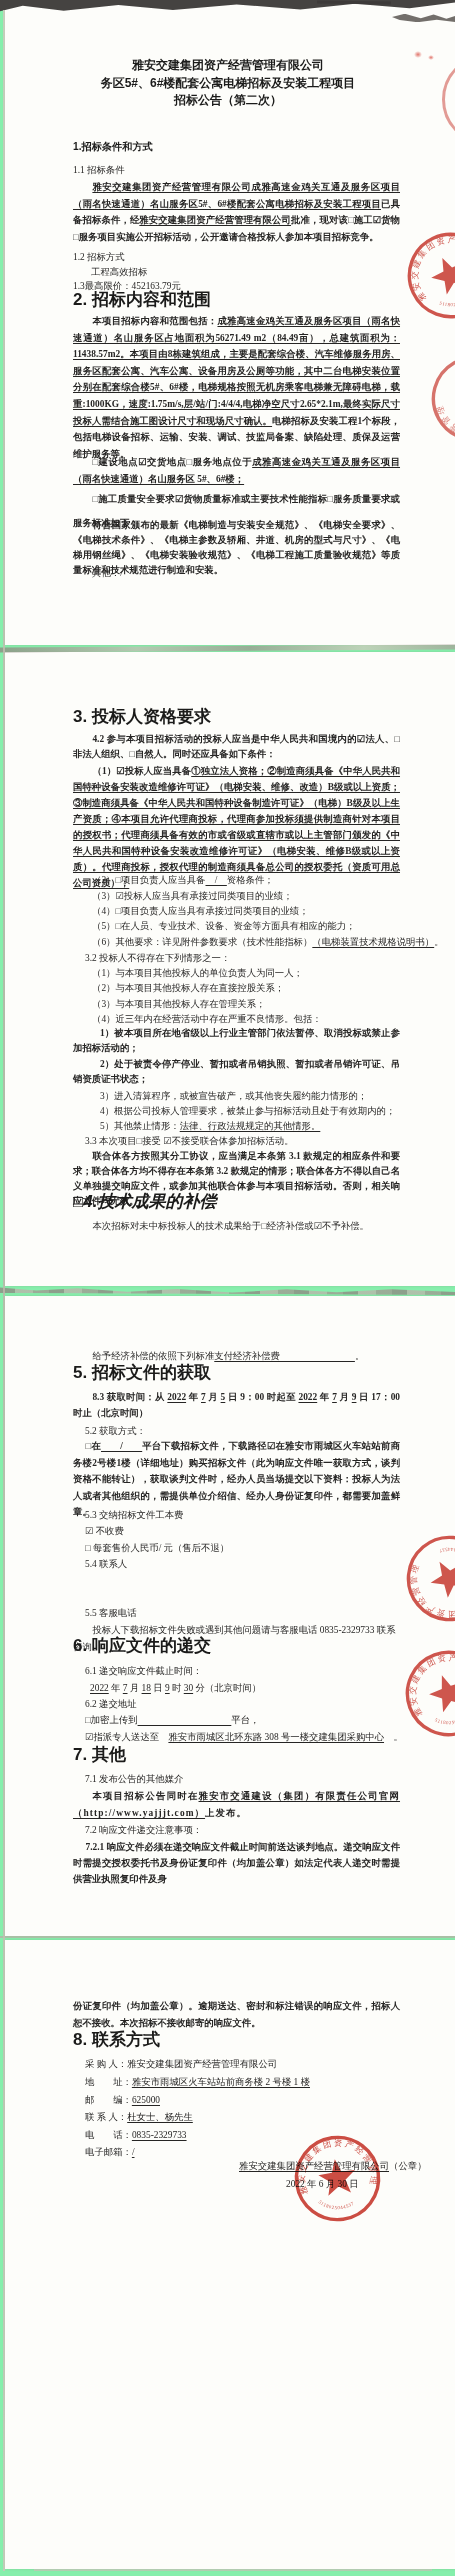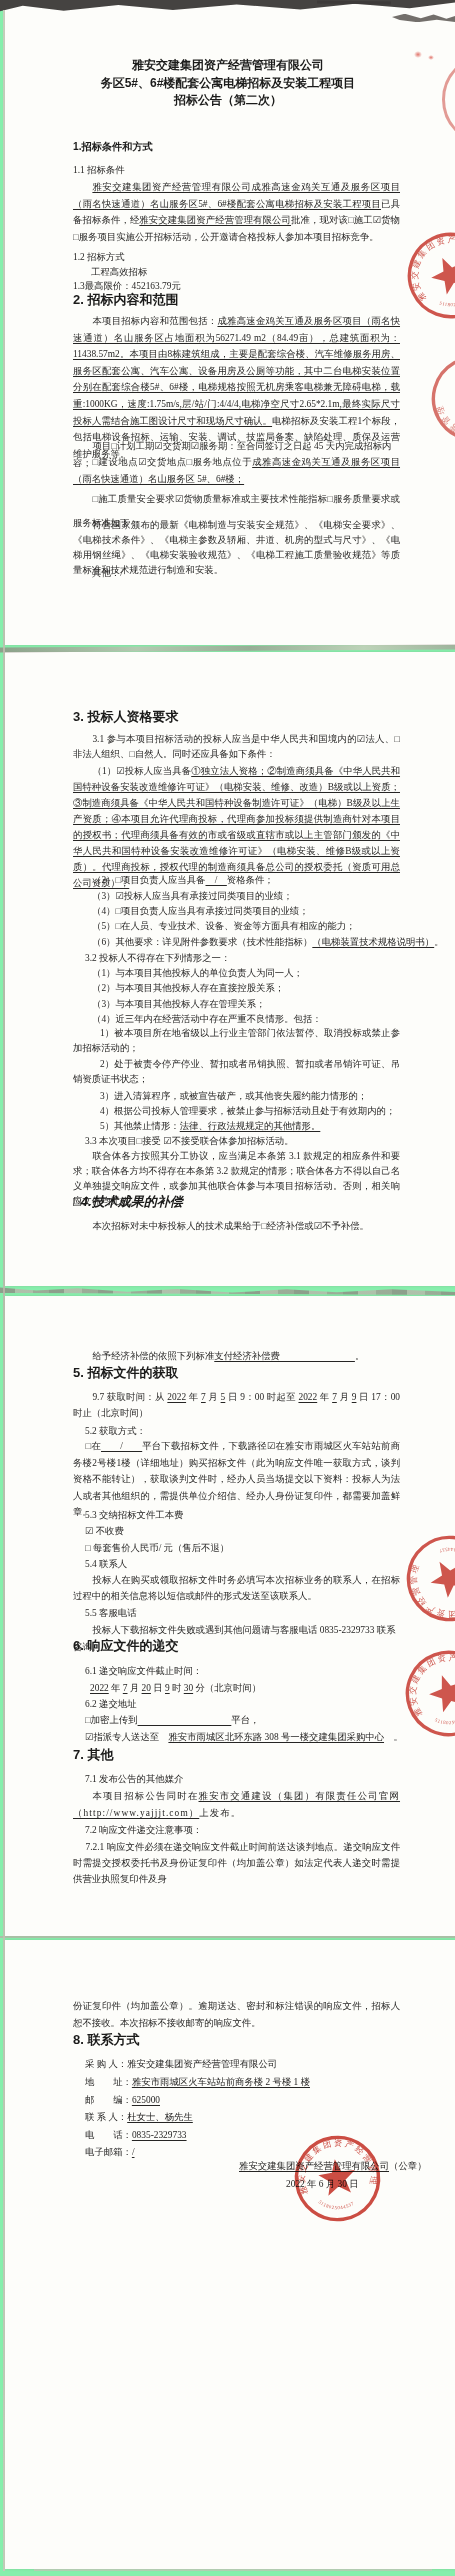--- a/index.html
+++ b/index.html
@@ -1,24 +1,24 @@
 <!DOCTYPE html>
 <html style="font-size:9px"><head>
 <meta charset="utf-8">
 <style>
   html,body{margin:0;padding:0;}
   .canvas{position:relative;width:455px;height:2576px;background:#86efac;overflow:hidden;
     font-family:"Liberation Serif","DejaVu Serif",serif;color:#262524;padding-left:15px;}
   .paper{position:absolute;left:4.6px;width:450px;background:#fdfdfa;box-shadow:0 0 2.3px rgba(120,110,90,.25);}
   .t{position:absolute;font-size:9.4px;line-height:16.5px;}
-  .just{text-align:justify;}
+  .just{text-align:justify;font-weight:bold;}
   .ind{text-indent:19.4px;}
   .hs{font-family:"Liberation Sans","DejaVu Sans",sans-serif;font-weight:bold;color:#1b1b1a;}
   .h-small{font-size:10.2px;line-height:13.7px;}
-  .h-big{font-size:13px;line-height:15px;}
+  .h-big{font-size:17px;line-height:15px;}
   .title-block{position:absolute;text-align:center;font-family:"Liberation Sans","DejaVu Sans",sans-serif;
     font-weight:bold;font-size:12px;line-height:17.6px;color:#1b1b1a;}
   .u{text-decoration:underline;text-decoration-thickness:0.6px;text-underline-offset:2.3px;}
   .torn{position:absolute;top:0;left:0;width:455px;height:12.5px;background:#454341;
     clip-path:polygon(0 0,100% 0,100% 20%,90% 65%,78% 30%,66% 75%,52% 35%,38% 80%,26% 40%,14% 85%,5% 45%,0 90%);}
   .torn2{position:absolute;top:13.7px;left:392px;width:64px;height:8.5px;background:#5a5651;opacity:.85;
     clip-path:polygon(0 40%,20% 0,45% 55%,65% 10%,85% 60%,100% 25%,100% 100%,70% 70%,40% 100%,12% 75%);}
   .streak{position:absolute;top:1.1px;left:317px;width:74px;height:3.4px;background:#3c3a38;transform:rotate(.6deg);opacity:.9;}
   .edge1{position:absolute;top:646px;left:0;width:455px;height:4.6px;transform:rotate(-.35deg);
     background:linear-gradient(90deg,#8d897f,#c2beb2 30%,#9d998f 55%,#cfcabc 80%,#a7a298);opacity:.75;}
@@ -61,28 +61,27 @@
 
   <div class="t hs h-small" style="top:140px;left:73px;">1.招标条件和方式</div>
   <div class="t" style="top:162px;left:73px;">1.1 招标条件</div>
   <div class="t just ind" style="top:179px;left:73px;width:327px;"><span class="u">雅安交建集团资产经营管理有限公司成雅高速金鸡关互通及服务区项目（雨名快速通道）名山服务区5#、6#楼配套公寓电梯招标及安装工程项目</span><span>已具备招标条件，经</span><span class="u">雅安交建集团资产经营管理有限公司</span><span>批准，现对该□施工☑货物□服务项目实施公开招标活动，公开邀请合格投标人参加本项目招标竞争。</span></div>
   <div class="t" style="top:249px;left:73px;">1.2 招标方式</div>
   <div class="t" style="top:264px;left:91px;">工程高效招标</div>
   <div class="t" style="top:278px;left:73px;">1.3最高限价：452163.79元</div>
 
   <div class="t hs h-big" style="top:292px;left:73px;">2. 招标内容和范围</div>
   <div class="t just ind" style="top:313px;left:73px;width:327px;line-height:16.6px;"><span>本项目招标内容和范围包括：</span><span class="u">成雅高速金鸡关互通及服务区项目（雨名快速通道）名山服务区占地面积为56271.49 m2（84.49亩），总建筑面积为：11438.57m2。本项目由8栋建筑组成，主要是配套综合楼、汽车维修服务用房、服务区配套公寓、汽车公寓、设备用房及公厕等功能，其中二台电梯安装位置分别在配套综合楼5#、6#楼，电梯规格按照无机房乘客电梯兼无障碍电梯，载重:1000KG，速度:1.75m/s,层/站/门:4/4/4,电梯净空尺寸2.65*2.1m,最终实际尺寸投标人需结合施工图设计尺寸和现场尺寸确认。</span><span>电梯招标及安装工程1个标段，包括电梯设备招标、运输、安装、调试、技监局备案、缺陷处理、质保及运营维护服务等。</span></div>
-  <div class="t ind" style="top:438px;left:73px;width:327px;">项目□计划工期☑交货期☑服务期：至合同签订之日起 45 天内完成招标内容；</div>
   <div class="t just ind" style="top:454px;left:73px;width:327px;"><span>□建设地点☑交货地点□服务地点位于</span><span class="u">成雅高速金鸡关互通及服务区项目（雨名快速通道）名山服务区 5#、6#楼；</span></div>
   <div class="t just ind" style="top:487px;left:73px;width:327px;line-height:24px;">□施工质量安全要求☑货物质量标准或主要技术性能指标□服务质量要求或服务标准如下：</div>
   <div class="t just ind" style="top:518px;left:73px;width:327px;line-height:15px;">符合国家颁布的最新《电梯制造与安装安全规范》、《电梯安全要求》、《电梯技术条件》、《电梯主参数及轿厢、井道、机房的型式与尺寸》、《电梯用钢丝绳》、《电梯安装验收规范》、《电梯工程施工质量验收规范》等质量标准和技术规范进行制造和安装。</div>
   <div class="t" style="top:565px;left:92px;">其他：/</div>
 
   <div class="t hs h-big" style="top:709px;left:73px;">3.  投标人资格要求</div>
-  <div class="t just ind" style="top:732px;left:73px;width:327px;line-height:15.4px;">3.1 参与本项目招标活动的投标人应当是中华人民共和国境内的☑法人、□非法人组织、□自然人。同时还应具备如下条件：</div>
+  <div class="t just ind" style="top:732px;left:73px;width:327px;line-height:15.4px;">4.2 参与本项目招标活动的投标人应当是中华人民共和国境内的☑法人、□非法人组织、□自然人。同时还应具备如下条件：</div>
   <div class="t just ind" style="top:763px;left:73px;width:327px;line-height:16px;"><span>（1）☑投标人应当具备</span><span class="u">①独立法人资格；②制造商须具备《中华人民共和国特种设备安装改造维修许可证》（电梯安装、维修、改造）B级或以上资质；③制造商须具备《中华人民共和国特种设备制造许可证》（电梯）B级及以上生产资质；④本项目允许代理商投标，代理商参加投标须提供制造商针对本项目的授权书；代理商须具备有效的市或省级或直辖市或以上主管部门颁发的《中华人民共和国特种设备安装改造维修许可证》（电梯安装、维修B级或以上资质）。代理商投标，授权代理的制造商须具备总公司的授权委托（资质可用总公司资质）；</span></div>
   <div class="t" style="top:872px;left:92px;"><span>（2）□项目负责人应当具备</span><span class="u">　/　</span><span>资格条件；</span></div>
   <div class="t" style="top:888px;left:92px;">（3）☑投标人应当具有承接过同类项目的业绩；</div>
   <div class="t" style="top:903px;left:92px;">（4）□项目负责人应当具有承接过同类项目的业绩；</div>
   <div class="t" style="top:918px;left:92px;">（5）□在人员、专业技术、设备、资金等方面具有相应的能力；</div>
   <div class="t" style="top:934px;left:92px;"><span>（6）其他要求：详见附件参数要求（技术性能指标）</span><span class="u">（电梯装置技术规格说明书）</span><span>。</span></div>
   <div class="t" style="top:950px;left:85px;">3.2 投标人不得存在下列情形之一：</div>
   <div class="t" style="top:965px;left:92px;">（1）与本项目其他投标人的单位负责人为同一人；</div>
   <div class="t" style="top:980px;left:92px;">（2）与本项目其他投标人存在直接控股关系；</div>
   <div class="t" style="top:996px;left:92px;">（3）与本项目其他投标人存在管理关系；</div>
@@ -93,34 +92,33 @@
   <div class="t" style="top:1103px;left:100px;">4）根据公司投标人管理要求，被禁止参与招标活动且处于有效期内的；</div>
   <div class="t" style="top:1118px;left:100px;"><span>5）其他禁止情形：</span><span class="u">法律、行政法规规定的其他情形。</span></div>
   <div class="t" style="top:1133px;left:85px;">3.3 本次项目□接受 ☑不接受联合体参加招标活动。</div>
   <div class="t just ind" style="top:1149px;left:73px;width:327px;line-height:15px;">联合体各方按照其分工协议，应当满足本条第 3.1 款规定的相应条件和要求；联合体各方均不得存在本条第 3.2 款规定的情形；联合体各方不得以自己名义单独提交响应文件，或参加其他联合体参与本项目招标活动。否则，相关响应文件均无效。</div>
 
   <div class="t hs h-big" style="top:1194px;left:73px;font-style:italic;">□4.技术成果的补偿</div>
   <div class="t ind" style="top:1218px;left:73px;width:327px;">本次招标对未中标投标人的技术成果给于□经济补偿或☑不予补偿。</div>
 
   <div class="t ind" style="top:1348px;left:73px;width:327px;"><span>给予经济补偿的依照下列标准</span><span class="u">支付经济补偿费　　　　　　　　</span><span>。</span></div>
   <div class="t hs h-big" style="top:1365px;left:73px;">5.  招标文件的获取</div>
-  <div class="t just ind" style="top:1389px;left:73px;width:327px;line-height:16px;"><span>9.7 获取时间：从 </span><span class="u">2022</span><span> 年 </span><span class="u">7</span><span> 月 </span><span class="u">5</span><span> 日 9：00 时起至 </span><span class="u">2022</span><span> 年 </span><span class="u">7</span><span> 月 </span><span class="u">9</span><span> 日 17：00 时止（北京时间）</span></div>
+  <div class="t just ind" style="top:1389px;left:73px;width:327px;line-height:16px;"><span>8.3 获取时间：从 </span><span class="u">2022</span><span> 年 </span><span class="u">7</span><span> 月 </span><span class="u">5</span><span> 日 9：00 时起至 </span><span class="u">2022</span><span> 年 </span><span class="u">7</span><span> 月 </span><span class="u">9</span><span> 日 17：00 时止（北京时间）</span></div>
   <div class="t" style="top:1423px;left:85px;">5.2 获取方式：</div>
   <div class="t just" style="top:1438px;left:73px;width:327px;text-indent:12.5px;"><span>□在</span><span class="u">　　/　　</span><span>平台下载招标文件，下载路径☑在雅安市雨城区火车站站前商务楼2号楼1楼（详细地址）购买招标文件（此为响应文件唯一获取方式，谈判资格不能转让），获取谈判文件时，经办人员当场提交以下资料：投标人为法人或者其他组织的，需提供单位介绍信、经办人身份证复印件，都需要加盖鲜章。</span></div>
   <div class="t" style="top:1507px;left:85px;">5.3 交纳招标文件工本费</div>
   <div class="t" style="top:1523px;left:85px;">☑ 不收费</div>
   <div class="t" style="top:1540px;left:85px;">□ 每套售价人民币/ 元（售后不退）</div>
   <div class="t" style="top:1556px;left:85px;">5.4 联系人</div>
-  <div class="t just ind" style="top:1572px;left:73px;width:327px;line-height:16px;">投标人在购买或领取招标文件时务必填写本次招标业务的联系人，在招标过程中的相关信息将以短信或邮件的形式发送至该联系人。</div>
   <div class="t" style="top:1605px;left:85px;">5.5 客服电话</div>
   <div class="t ind" style="top:1622px;left:73px;width:327px;">投标人下载招标文件失败或遇到其他问题请与客服电话 0835-2329733 联系咨询。</div>
 
   <div class="t hs h-big" style="top:1638px;left:73px;">6.  响应文件的递交</div>
   <div class="t" style="top:1663px;left:85px;">6.1 递交响应文件截止时间：</div>
-  <div class="t" style="top:1680px;left:90px;"><span class="u">2022</span><span> 年 </span><span class="u">7</span><span> 月 </span><span class="u">20</span><span> 日 </span><span class="u">9</span><span> 时 </span><span class="u">30</span><span> 分（北京时间）</span></div>
+  <div class="t" style="top:1680px;left:90px;"><span class="u">2022</span><span> 年 </span><span class="u">7</span><span> 月 </span><span class="u">18</span><span> 日 </span><span class="u">9</span><span> 时 </span><span class="u">30</span><span> 分（北京时间）</span></div>
   <div class="t" style="top:1696px;left:85px;">6.2 递交地址</div>
   <div class="t" style="top:1712px;left:85px;"><span>□加密上传到</span><span class="u">　　　　　　　　　　</span><span>平台，</span></div>
   <div class="t" style="top:1729px;left:85px;"><span>☑指派专人送达至　</span><span class="u">雅安市雨城区北环东路 308 号一楼交建集团采购中心</span><span>　。</span></div>
 
   <div class="t hs h-big" style="top:1747px;left:73px;">7.  其他</div>
   <div class="t" style="top:1771px;left:85px;">7.1 发布公告的其他媒介</div>
   <div class="t just ind" style="top:1788px;left:73px;width:327px;line-height:17px;letter-spacing:1.1px;"><span>本项目招标公告同时在</span><span class="u">雅安市交通建设（集团）有限责任公司官网（http://www.yajjjt.com）</span><span>上发布。</span></div>
   <div class="t" style="top:1822px;left:85px;">7.2 响应文件递交注意事项：</div>
   <div class="t just" style="top:1839px;left:73px;width:327px;line-height:16px;text-indent:12.5px;">7.2.1 响应文件必须在递交响应文件截止时间前送达谈判地点。递交响应文件时需提交授权委托书及身份证复印件（均加盖公章）如法定代表人递交时需提供营业执照复印件及身</div>
 

